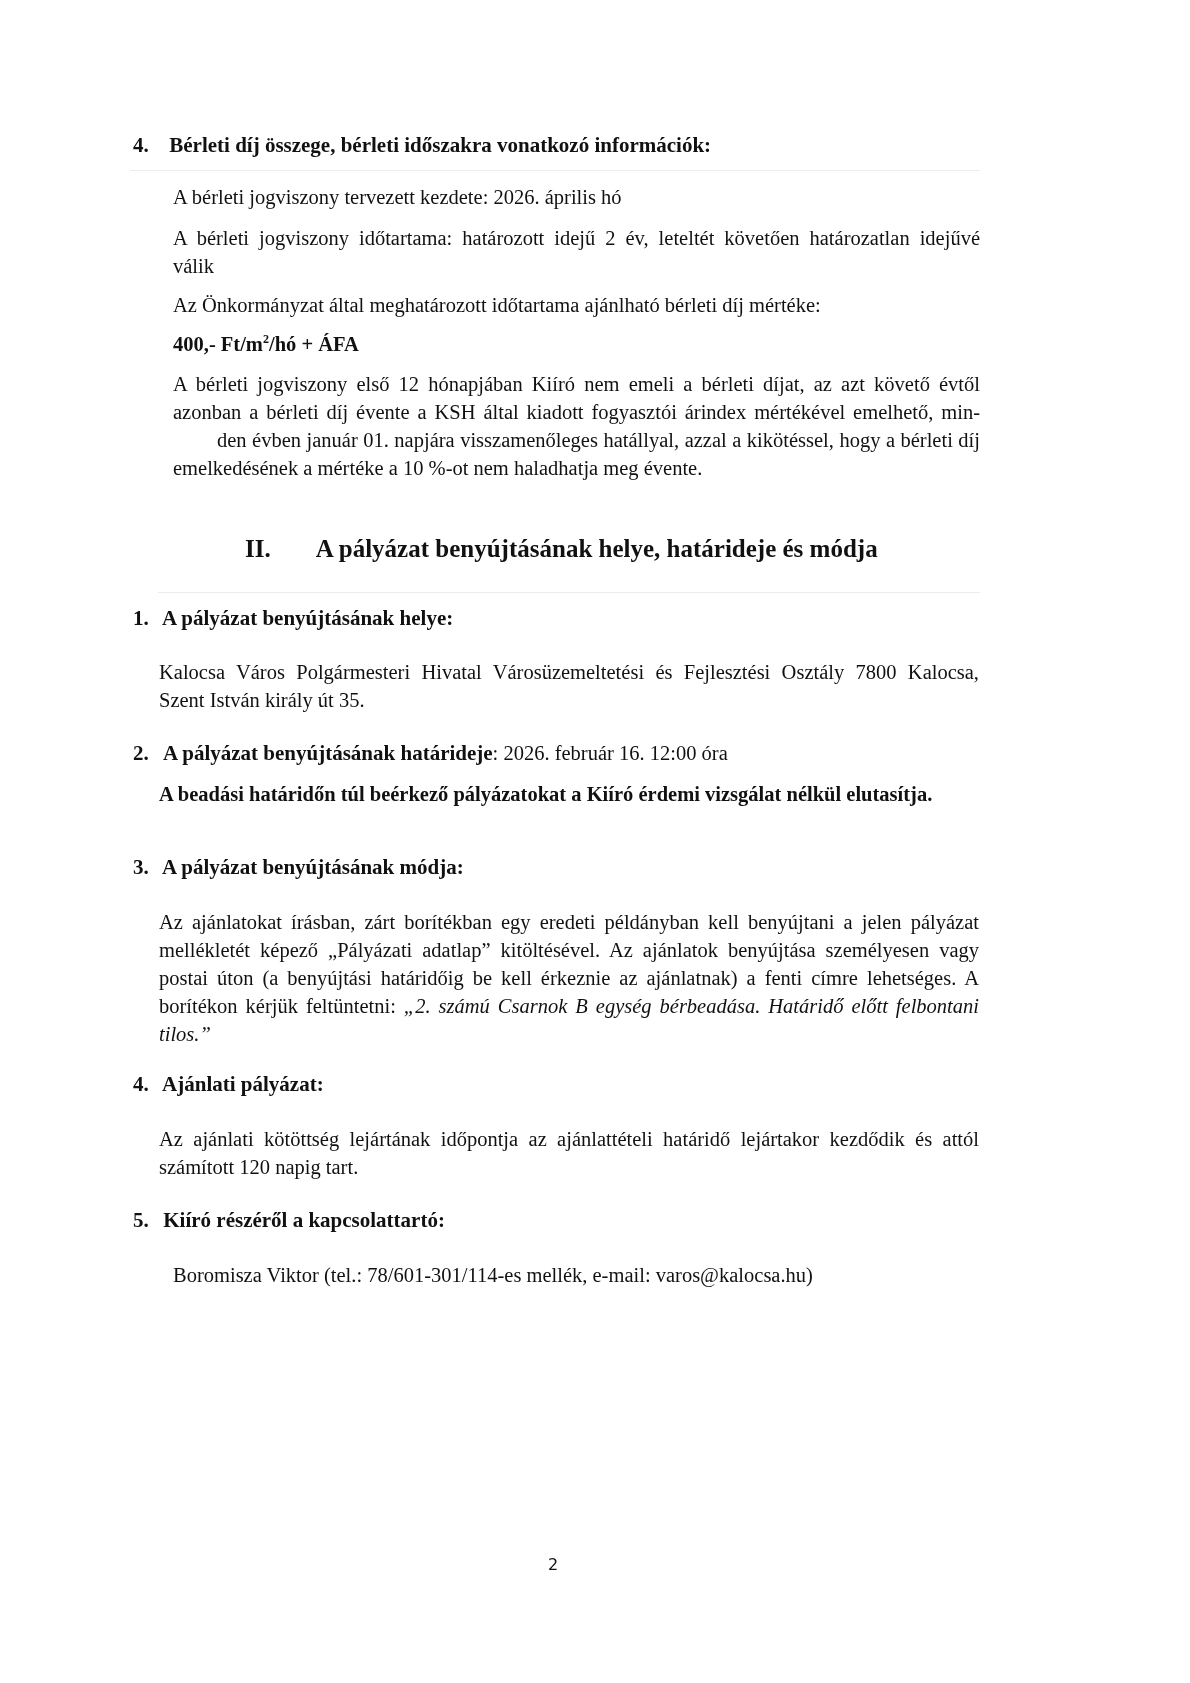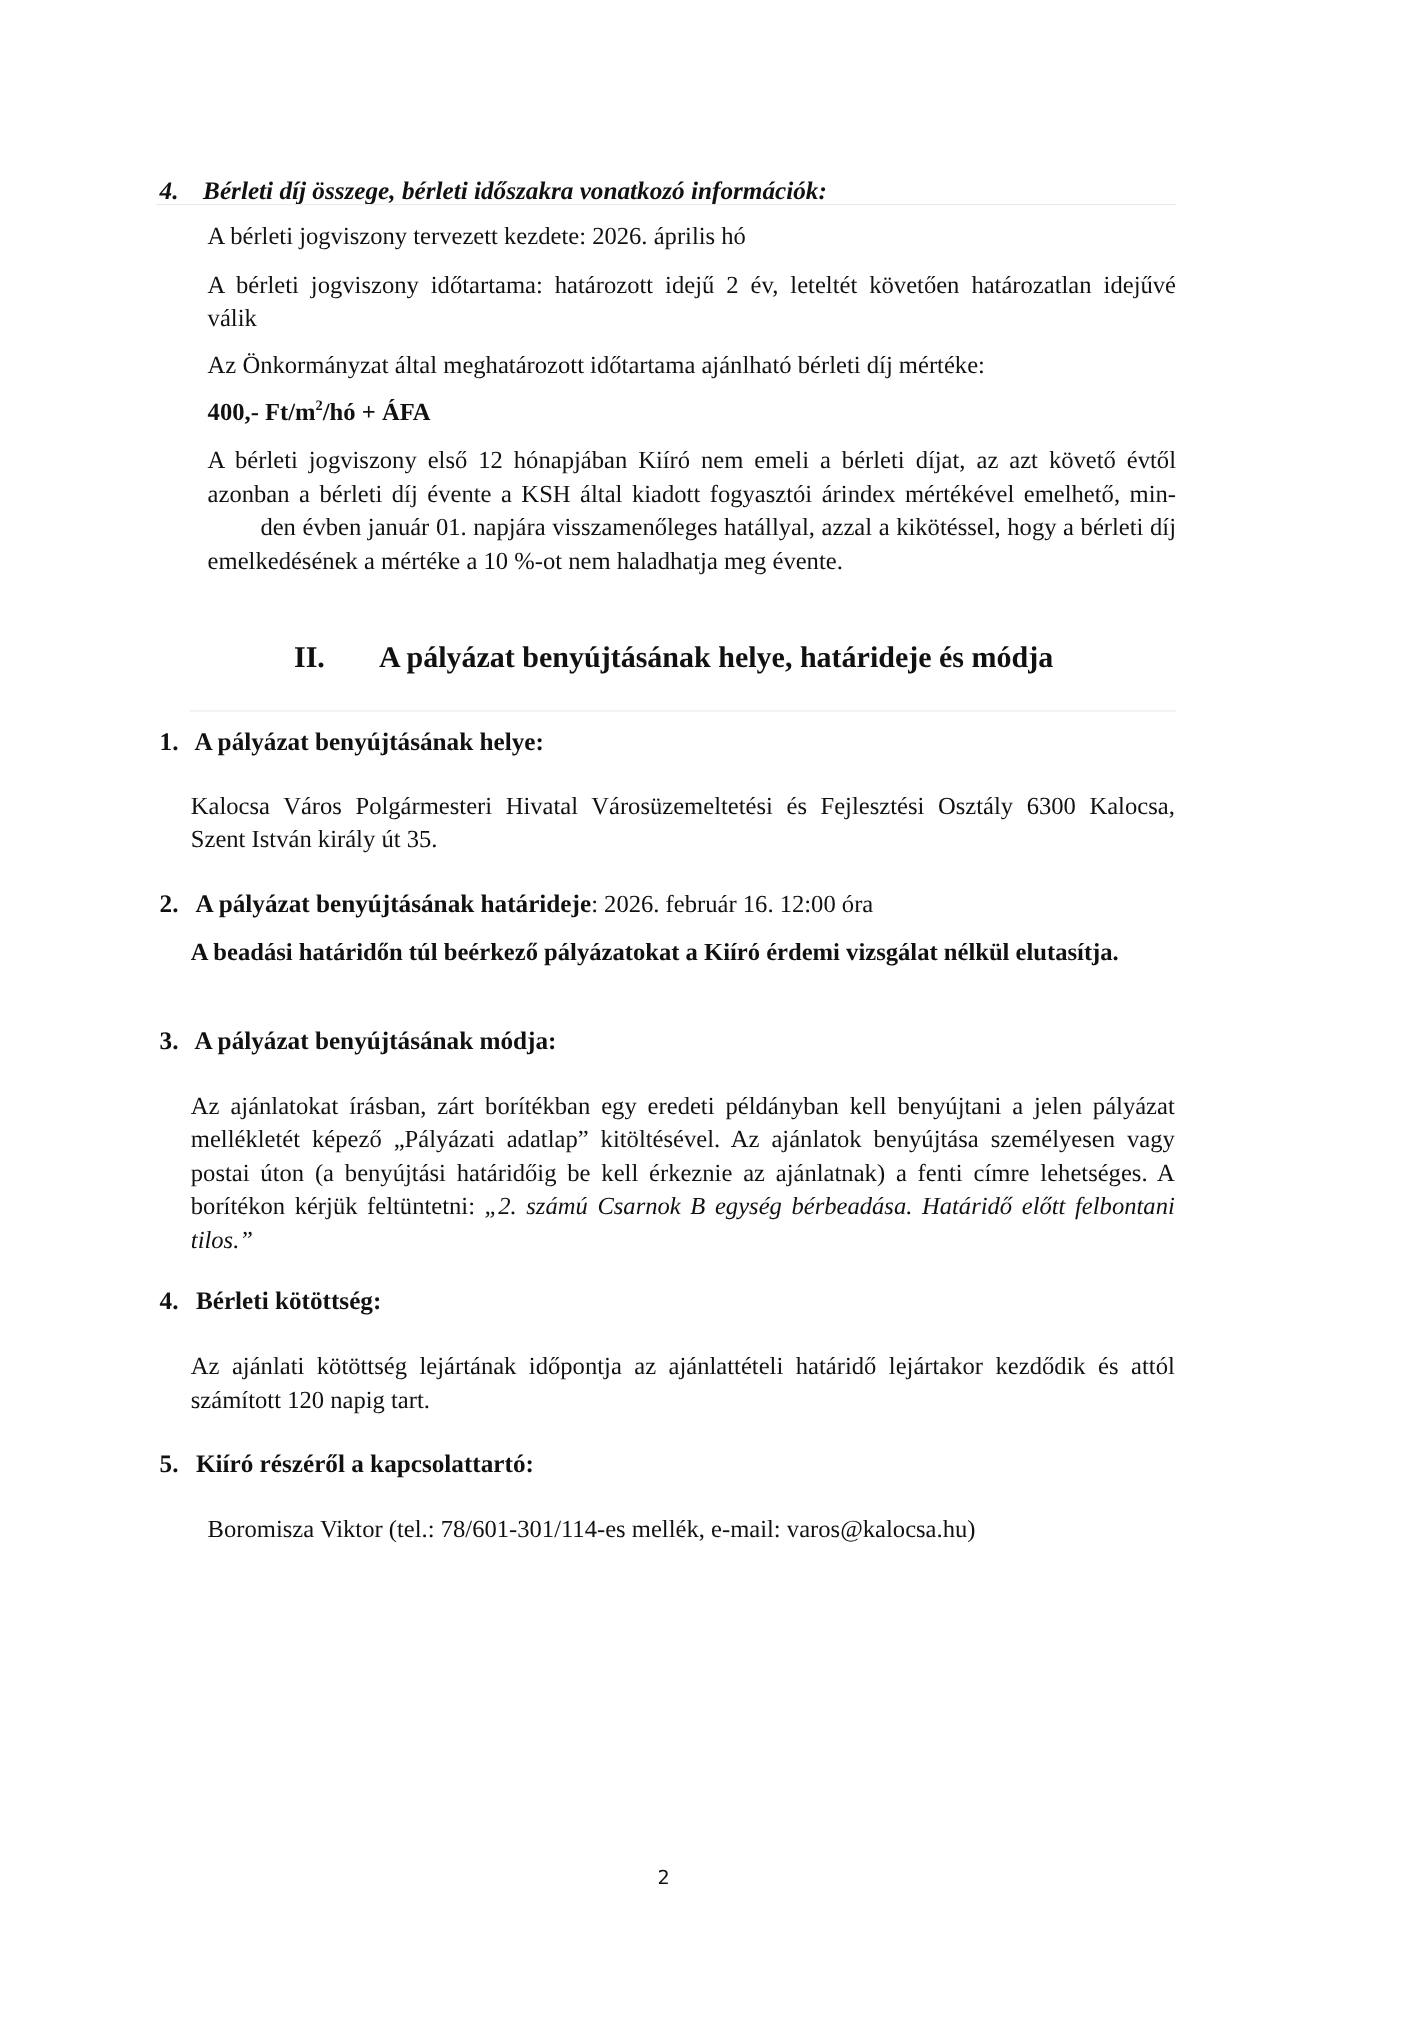--- a/index.html
+++ b/index.html
@@ -12,21 +12,21 @@
   .just { text-align: justify; text-align-last: left; }
   .rule { position: absolute; height: 1px; background: #ececec; }
   .section-title { font-weight: bold; font-size: 25px; }
   .page-num { font-family: "DejaVu Sans", sans-serif; font-size: 16px; }
   sup { font-size: 12px; line-height: 0; vertical-align: 8px; }
   .it { font-style: italic; }
 </style>
 </head>
 <body>
 
-<div class="abs h-num" style="left:133px; top:147px;font-style:italic;">
+<div class="abs h-num" style="left:133px; top:133px;">
   <span>4.</span>
   <span style="display:inline-block;width:10px"></span>
   <span>Bérleti díj összege, bérleti időszakra vonatkozó információk:</span>
 </div>
 <div class="rule" style="left:130px; top:170px; width:850px;"></div>
 
 <div class="abs txt" style="left:173px; top:183px;text-align:center;">A bérleti jogviszony tervezett kezdete: 2026. április hó</div>
 <div class="abs txt" style="left:173px; top:224px; width:807px;">
   <div class="just" style="text-align-last: justify;">A bérleti jogviszony időtartama: határozott idejű 2 év, leteltét követően határozatlan idejűvé</div>
   <div>válik</div>
@@ -48,21 +48,21 @@
   <span>A pályázat benyújtásának helye, határideje és módja</span>
 </div>
 <div class="rule" style="left:158px; top:592px; width:822px;"></div>
 
 <div class="abs h-num" style="left:133px; top:606px;">
   <span>1.</span>
   <span style="display:inline-block;width:4px"></span>
   <span>A pályázat benyújtásának helye:</span>
 </div>
 <div class="abs txt" style="left:159px; top:658px; width:820px;">
-  <div style="text-align:justify;text-align-last:justify;">Kalocsa Város Polgármesteri Hivatal Városüzemeltetési és Fejlesztési Osztály 6300 Kalocsa,</div>
+  <div style="text-align:justify;text-align-last:justify;">Kalocsa Város Polgármesteri Hivatal Városüzemeltetési és Fejlesztési Osztály 7800 Kalocsa,</div>
   <div>Szent István király út 35.</div>
 </div>
 
 <div class="abs txt" style="left:133px; top:739px;">
   <span class="h-num">2.</span>
   <span style="display:inline-block;width:4px"></span>
   <span class="h-num">A pályázat benyújtásának határideje</span><span>: 2026. február 16. 12:00 óra</span>
 </div>
 <div class="abs txt bold" style="left:159px; top:780px;">A beadási határidőn túl beérkező pályázatokat a Kiíró érdemi vizsgálat nélkül elutasítja.</div>
 
@@ -75,21 +75,21 @@
   <div style="text-align:justify;text-align-last:justify;">Az ajánlatokat írásban, zárt borítékban egy eredeti példányban kell benyújtani a jelen pályázat</div>
   <div style="text-align:justify;text-align-last:justify;">mellékletét képező „Pályázati adatlap” kitöltésével. Az ajánlatok benyújtása személyesen vagy</div>
   <div style="text-align:justify;text-align-last:justify;">postai úton (a benyújtási határidőig be kell érkeznie az ajánlatnak) a fenti címre lehetséges. A</div>
   <div style="text-align:justify;text-align-last:justify;"><span>borítékon kérjük feltüntetni: </span><span class="it">„2. számú Csarnok B egység bérbeadása. Határidő előtt felbontani</span></div>
   <div class="it">tilos.”</div>
 </div>
 
 <div class="abs h-num" style="left:133px; top:1072px;">
   <span>4.</span>
   <span style="display:inline-block;width:4px"></span>
-  <span>Bérleti kötöttség:</span>
+  <span>Ajánlati pályázat:</span>
 </div>
 <div class="abs txt" style="left:159px; top:1125px; width:820px;">
   <div style="text-align:justify;text-align-last:justify;">Az ajánlati kötöttség lejártának időpontja az ajánlattételi határidő lejártakor kezdődik és attól</div>
   <div>számított 120 napig tart.</div>
 </div>
 
 <div class="abs h-num" style="left:133px; top:1208px;">
   <span>5.</span>
   <span style="display:inline-block;width:4px"></span>
   <span>Kiíró részéről a kapcsolattartó:</span>

